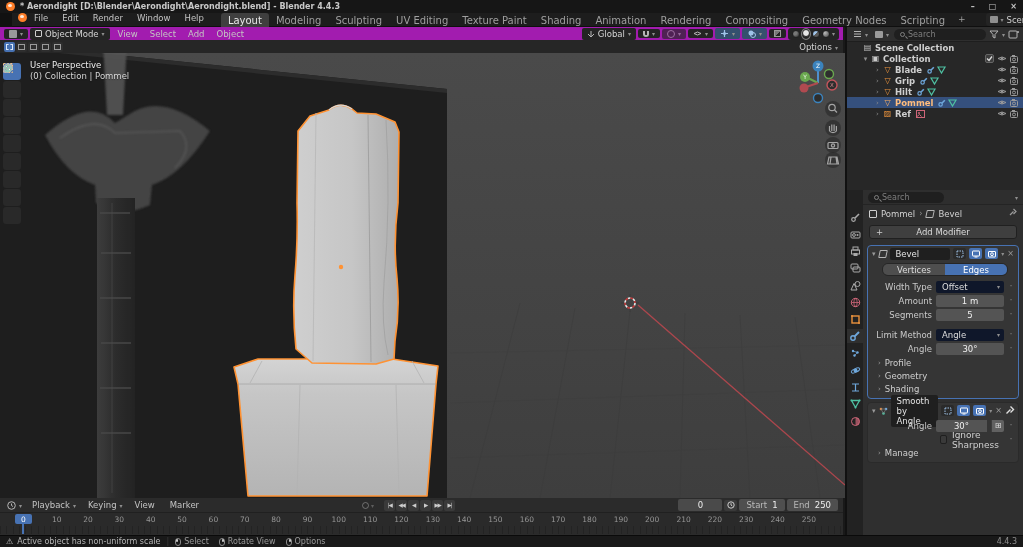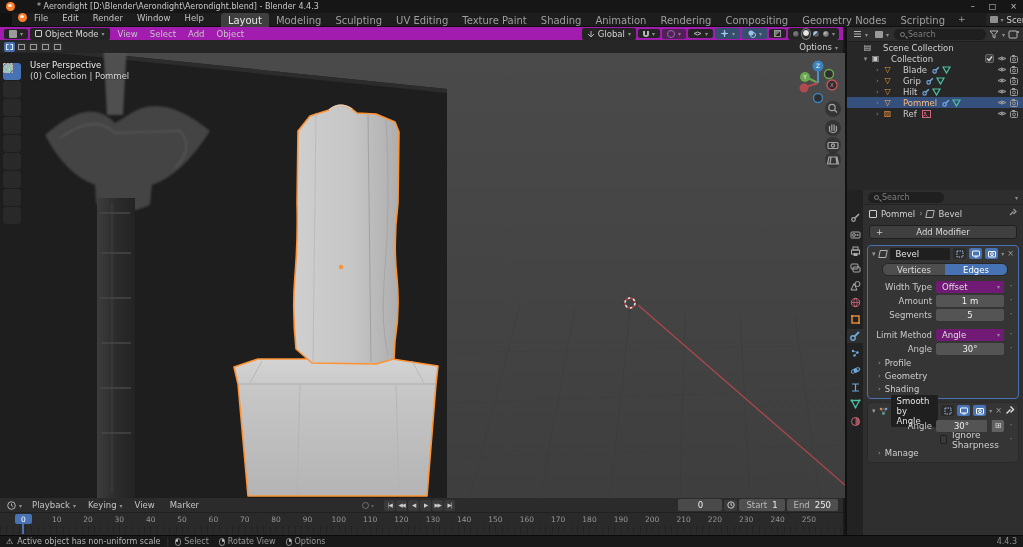--- a/index.html
+++ b/index.html
@@ -1,21 +1,21 @@
 <!DOCTYPE html>
 <html><head>
 <meta charset="utf-8">
 <style>
   * { margin:0; padding:0; box-sizing:border-box; }
   html,body { width:1023px; height:547px; overflow:hidden; background:#111;
     font-family:"DejaVu Sans", sans-serif; font-size:9px; color:#cfcfcf;
     -webkit-font-smoothing:antialiased; }
   
   #titlebar{position:absolute;left:0;top:0;width:1023px;height:13px;background:#161616;
-    display:flex;align-items:center;padding:0 6px;gap:22px;}
+    display:flex;align-items:center;padding:0 6px;gap:5px;font-weight:bold;}
   #titlebar .title{font-size:8px;color:#c9c9c9;}
   #titlebar .winbtns{margin-left:auto;display:flex;gap:14px;color:#c5c5c5;font-size:8px;}
   .blender-logo{width:9px;height:9px;border-radius:50%;background:#ff7f2a;position:relative;flex:none;}
   .blender-logo:after{content:"";position:absolute;left:2px;top:2px;width:4px;height:3px;border-radius:50%;background:#fff;opacity:.85;}
   
   #topbar{position:absolute;left:12px;top:13px;width:1023px;height:14px;background:#1d1d1d;
     display:flex;padding:0 6px;border-bottom:1px solid #0f0f0f;}
   #topbar .menu{padding:0 7px;color:#c4c4c4;font-size:8.5px;}
   .wtabs{display:flex;margin-left:10px;height:14px;align-items:stretch;}
   .wtab{padding:2px 7px;color:#9f9f9f;font-size:10px;white-space:nowrap;}
@@ -64,21 +64,21 @@
   
   #outliner{position:absolute;left:847px;top:27px;width:176px;height:163px;background:#272727;}
   #outliner-header{height:15px;background:#2e2e2e;display:flex;align-items:center;gap:3px;padding:0 4px;border-bottom:1px solid #1e1e1e;}
   .searchbox{display:flex;align-items:center;gap:3px;background:#1f1f1f;border-radius:7px;padding:1px 6px;color:#7f7f7f;flex:1;font-size:8px;height:11px;}
   .searchbox .lens{width:5px;height:5px;border:1px solid #7f7f7f;border-radius:50%;position:relative;flex:none;}
   .searchbox .lens:after{content:"";position:absolute;left:4px;top:4px;width:3px;height:1px;background:#7f7f7f;transform:rotate(45deg);}
   .orow{display:flex;align-items:center;height:11px;padding:0 3px 0 6px;font-size:8.5px;color:#cfcfcf;white-space:nowrap;}
   .orow.selected{background:#35507d;}
   .oexp{width:9px;color:#8d8d8d;font-size:7px;text-align:center;flex:none;}
   .oicon{width:11px;text-align:center;font-size:8px;flex:none;}
-  .olabel{margin-left:10px;}
+  .olabel{margin-left:2px;font-weight:bold;}
   .omods,.oimg{display:flex;gap:2px;margin-left:5px;align-items:center;}
   .ospacer{flex:1;}
   .ric{margin-left:3px;display:flex;align-items:center;}
   
   #properties{position:absolute;left:847px;top:190px;width:176px;height:345px;background:#2f2f2f;display:flex;}
   #ptabs{width:16px;background:#222222;display:flex;flex-direction:column;align-items:center;padding-top:20px;gap:3px;flex:none;}
   .ptab{width:16px;height:14px;display:flex;align-items:center;justify-content:center;}
   .ptab.active{background:#2f2f2f;}
   #pbody{flex:1;display:flex;flex-direction:column;min-width:0;}
   #props-header{height:15px;display:flex;align-items:center;gap:4px;padding:0 5px;background:#2e2e2e;border-bottom:1px solid #242424;}
@@ -96,21 +96,21 @@
   .toggle{width:13px;height:11px;border-radius:2px;background:#4772b3;display:flex;align-items:center;justify-content:center;flex:none;}
   .toggle.dark{background:#2a2a2a;}
   .toggle svg{display:block;}
   .mp-x{color:#9a9a9a;font-size:8px;}
   .segrow{display:flex;margin:2px 10px 4px 14px;height:13px;border-radius:6px;overflow:hidden;border:1px solid #262626;}
   .seg{flex:1;display:flex;align-items:center;justify-content:center;background:#4e4e4e;color:#dcdcdc;font-size:8.5px;}
   .seg.active{background:#4772b3;color:#fff;}
   .prow{display:flex;align-items:center;height:13px;margin:1px 4px 1px 0;gap:4px;}
   .plabel{width:64px;text-align:right;color:#c9c9c9;font-size:8.5px;flex:none;}
   .pfield{flex:1;height:12px;border-radius:2px;background:#545454;display:flex;align-items:center;justify-content:center;color:#f0f0f0;font-size:8.5px;position:relative;}
-  .pfield.dd{background:#701a75;justify-content:flex-start;padding:0 6px;color:#dedede;}
+  .pfield.dd{background:#0f172a;justify-content:flex-start;padding:0 6px;color:#dedede;}
   .pfield.dd .caret{position:absolute;right:4px;}
   .pdot{width:6px;color:#8a8a8a;text-align:center;flex:none;font-size:8px;}
   .sectionrow{display:flex;align-items:center;gap:4px;height:13px;padding-left:10px;color:#cfcfcf;font-size:8.5px;}
   .sectionrow .exp{color:#9a9a9a;font-size:7px;}
   .attachbtn{width:13px;height:12px;background:#616161;border-left:1px solid #3d3d3d;border-radius:0 2px 2px 0;
     display:flex;align-items:center;justify-content:center;color:#ddd;font-size:8px;flex:none;}
   .checkrow{display:flex;align-items:center;gap:5px;height:13px;margin-left:72px;}
   .cbox{width:9px;height:9px;background:#3a3a3a;border:1px solid #1f1f1f;border-radius:2px;}
   
   #timeline{position:absolute;left:0;top:498px;width:845px;height:37px;background:#2b2b2b;border-right:2px solid #191919;}

